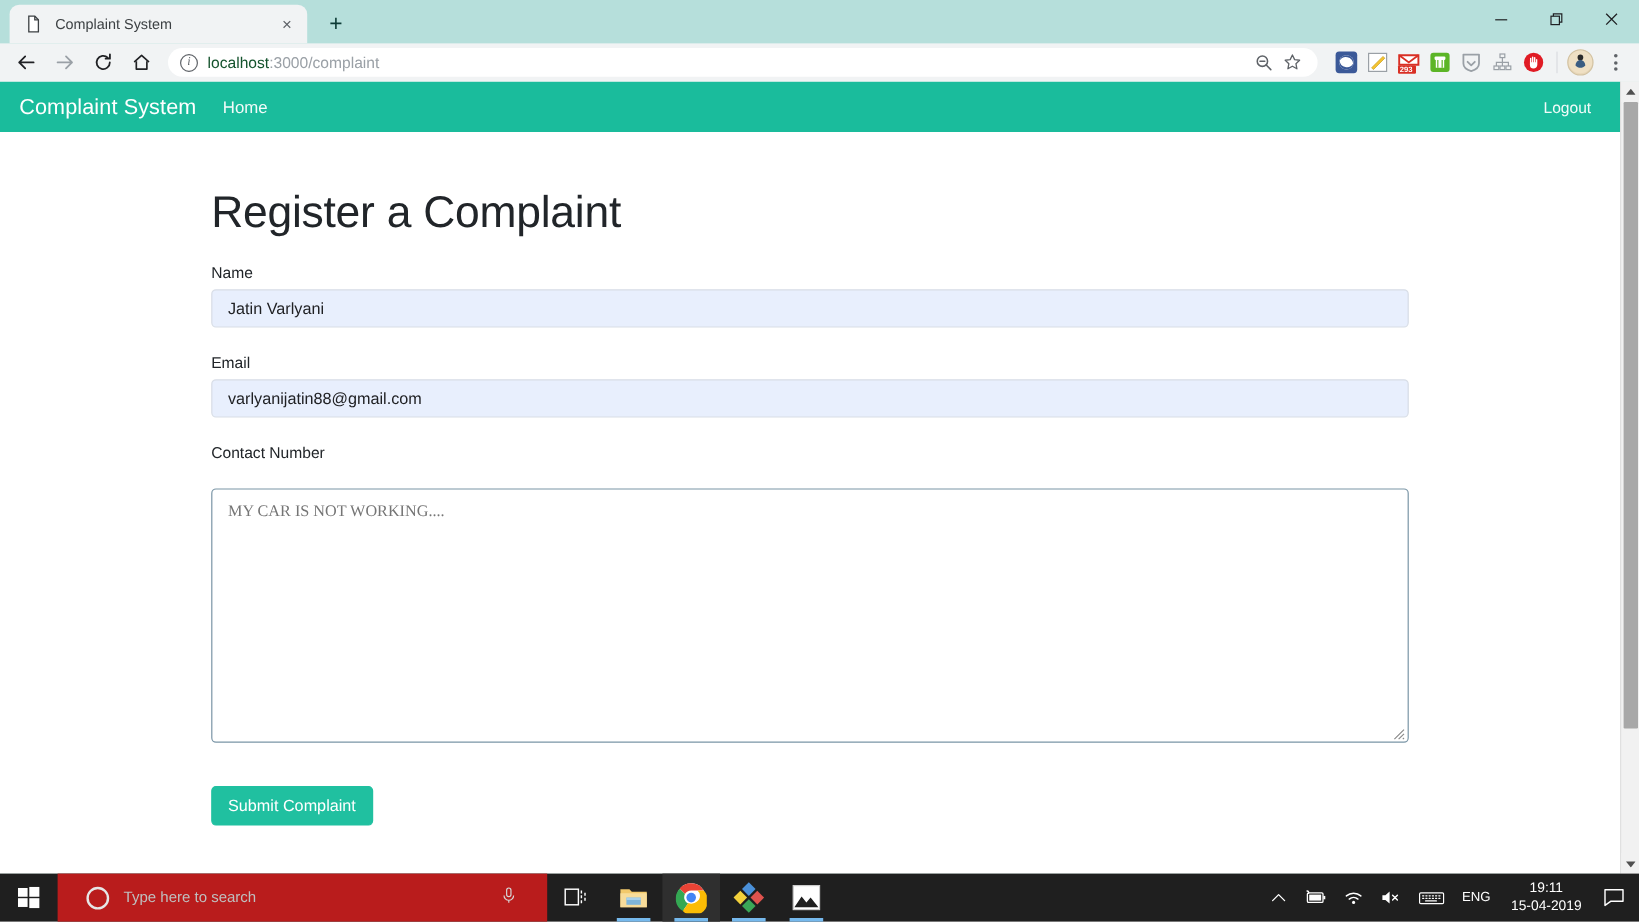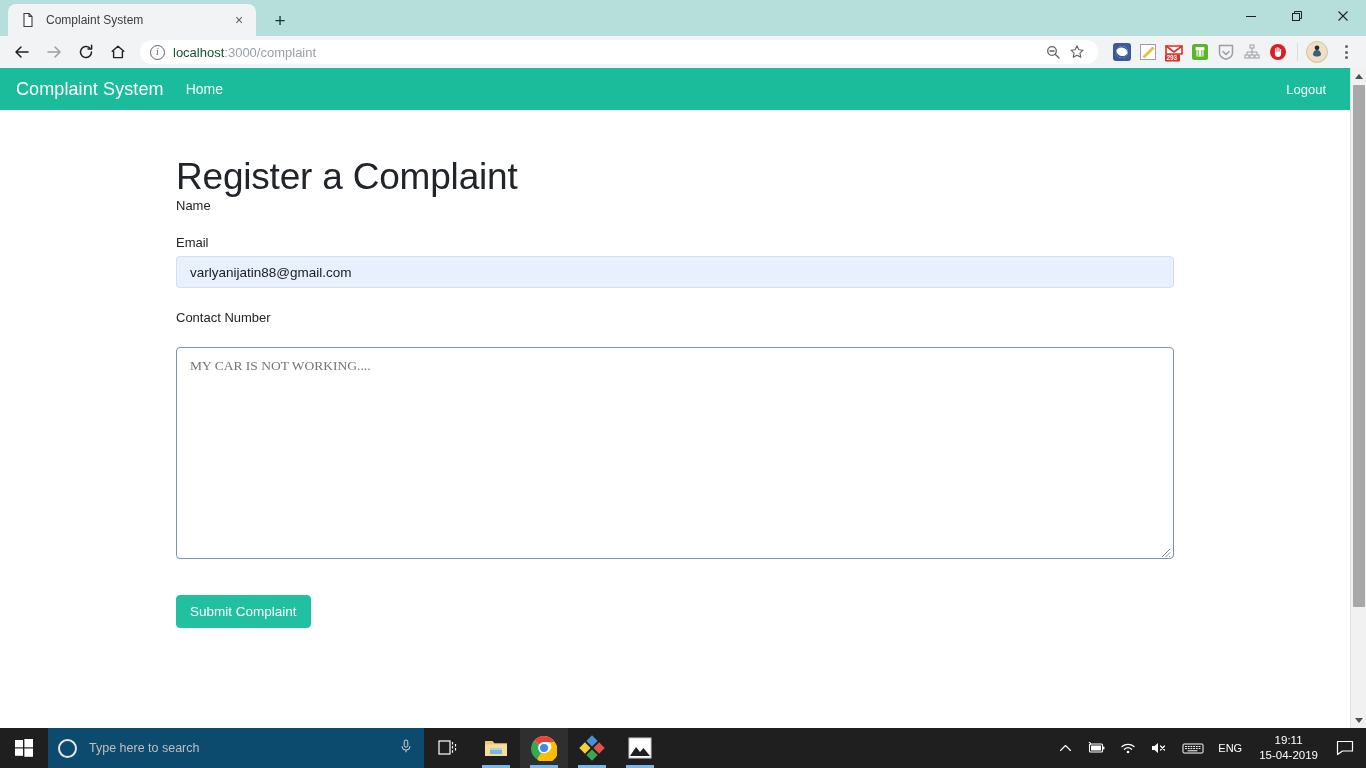--- a/index.html
+++ b/index.html
@@ -108,21 +108,21 @@
     height:42px; background:#1abc9c;
     display:flex; align-items:center; padding:0 16px;
   }
   .brand { color:#ffffff; font-size:18px; margin-right:22px; letter-spacing:.1px; }
   .nav-link { color:#f2fbf9; font-size:14px; }
   .nav-right { margin-left:auto; color:#f2fbf9; font-size:13px; padding-right:8px; }
 
   .container { padding:46px 0 0 176px; }
   .page-title {
     font-size:37px; font-weight:400; color:#212529;
-    letter-spacing:-0.2px; 
+    letter-spacing:-0.2px; margin-bottom:22px;
   }
   .form { width:998px; }
   .field { margin-bottom:22px; }
   .field-label {
     display:block; font-size:13px; color:#212529; margin-bottom:6px;
   }
   .input {
     width:998px; height:32px;
     background:#e8effd;
     border:1px solid #d7dde6;
@@ -178,22 +178,22 @@
   .taskbar {
     position:absolute; left:0; top:728px;
     width:1366px; height:40px; background:#1f1f1f;
     display:flex; align-items:center;
   }
   .start-btn {
     width:48px; height:40px; display:flex;
     align-items:center; justify-content:center;
   }
   .tb-search {
-    width:376px; height:40px; background:#0c4a6e;
-    display:flex; align-items:center; padding:0 10px;
+    width:408px; height:40px; background:#b91c1c;
+    display:flex; align-items:center; padding:0 24px;
   }
   .search-circle {
     width:19px; height:19px; border-radius:50%;
     border:2px solid #e6e6e6; flex:0 0 19px; margin-right:12px;
   }
   .search-text { flex:1; color:#bfbfbf; font-size:12.5px; }
   .tb-icon {
     width:48px; height:40px; display:flex;
     align-items:center; justify-content:center; position:relative;
   }
@@ -381,20 +381,21 @@
         <span class="nav-right">Logout</span>
       </div>
 
       <div class="container">
         <h1 class="page-title">Register a Complaint</h1>
 
         <div class="form">
 
           <div class="field">
             <label class="field-label">Name</label>
+            <input class="input" type="text" value="Jatin Varlyani" style="">
           </div>
 
           <div class="field">
             <label class="field-label">Email</label>
             <input class="input" type="text" value="varlyanijatin88@gmail.com" style="">
           </div>
 
           <div class="field">
             <label class="field-label">Contact Number</label>
           </div>

